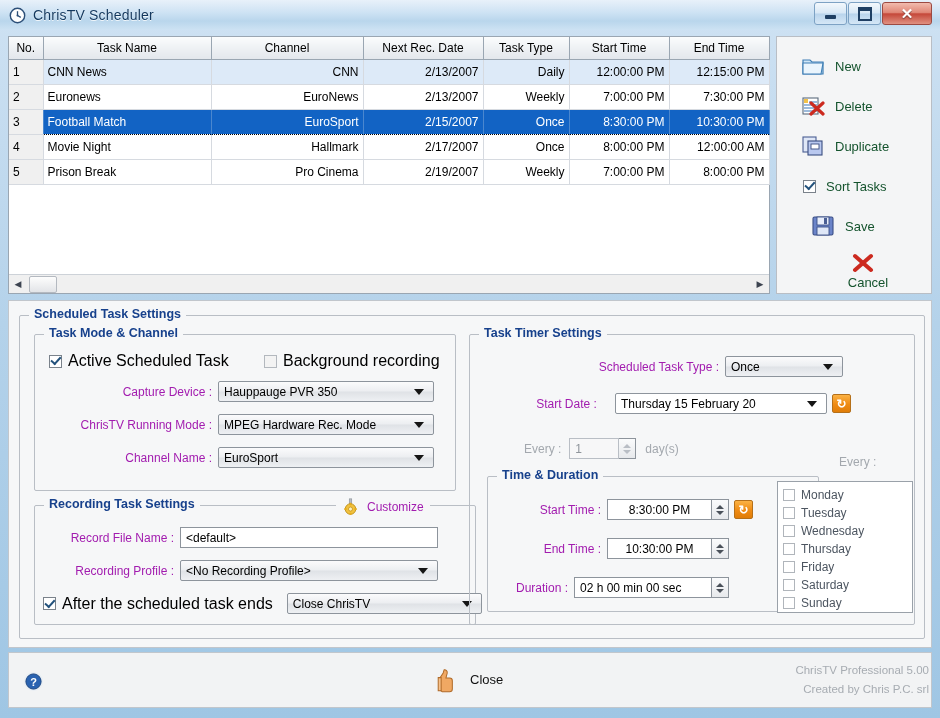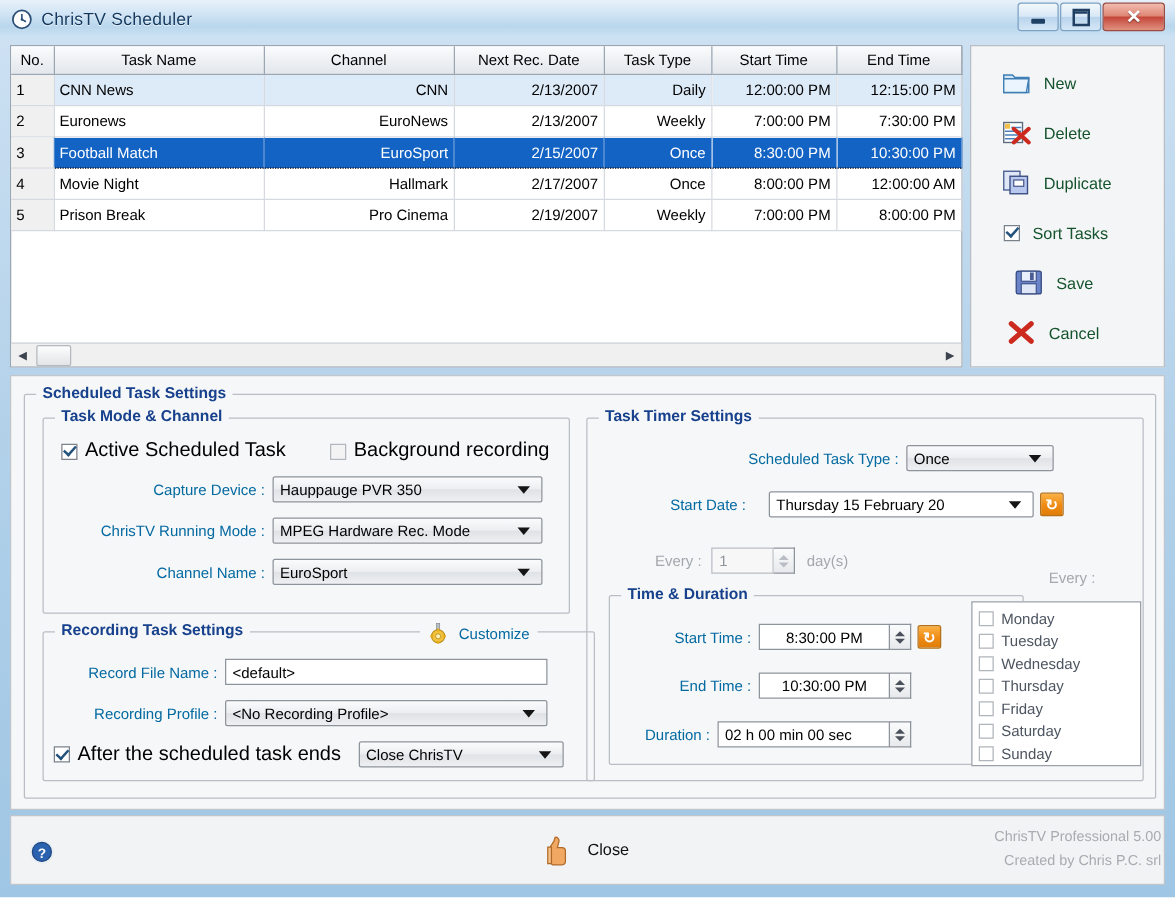--- a/index.html
+++ b/index.html
@@ -160,21 +160,21 @@
     position: absolute; top: -9px; left: 9px;
     padding: 0 5px;
     background: #f6f7f8;
     color: #17418c;
     font-weight: bold;
     font-size: 12.5px;
     white-space: nowrap;
   }
 
   .row { position: absolute; display: flex; align-items: center; }
-  .lbl { font-size: 12px; color: #0369a1; }
+  .lbl { font-size: 12px; color: #a21caf; }
   .lbl.dim { color: #a3a8ae; }
 
   
   .combo {
     position: relative;
     height: 21px;
     background: linear-gradient(to bottom, #fbfbfc 0%, #eceef1 48%, #dfe2e6 52%, #eef0f3 100%);
     border: 1px solid #8d949c;
     border-radius: 2px;
     display: flex; align-items: center;
@@ -434,21 +434,21 @@
     <div class="tb-item" style="margin-left:34px;">
       <svg class="tb-ico" viewBox="0 0 24 24">
         <rect x="2" y="3" width="20" height="18" rx="1.5" fill="#6b84c9" stroke="#3b4f86" stroke-width="1.1"></rect>
         <rect x="6" y="3" width="12" height="8" fill="#e8eefb" stroke="#3b4f86" stroke-width=".9"></rect>
         <rect x="13" y="4" width="3" height="6" fill="#4a5e93"></rect>
         <rect x="6" y="13" width="12" height="8" fill="#dfe7f7" stroke="#3b4f86" stroke-width=".9"></rect>
       </svg>
       <span class="tb-label">Save</span>
     </div>
 
-    <div class="tb-item" style="margin-left:28px;">
+    <div class="tb-item" style="margin-left:28px;flex-direction:column;">
       <svg class="tb-ico" viewBox="0 0 24 24">
         <g stroke="#cc2a1f" stroke-width="4" stroke-linecap="round">
           <line x1="4" y1="5" x2="20" y2="19"></line>
           <line x1="20" y1="5" x2="4" y2="19"></line>
         </g>
       </svg>
       <span class="tb-label">Cancel</span>
     </div>
   </div>
 
@@ -524,21 +524,21 @@
       <span class="lbl" style="width:125px; text-align:right;">Recording Profile :</span>
       <div class="combo" style="width:258px; margin-left:6px;">
         <span class="val">&lt;No Recording Profile&gt;</span>
         <span class="arrow"></span>
       </div>
     </div>
 
     <div class="row" style="left:34px; top:292px;">
       <div class="cb chk"></div>
       <span class="cb-txt">After the scheduled task ends</span>
-      <div class="combo" style="width:164px; margin-left:14px;">
+      <div class="combo" style="width:195px; margin-left:14px;">
         <span class="val">Close ChrisTV</span>
         <span class="arrow"></span>
       </div>
     </div>
 
     <div class="group" style="left:460px; top:33px; width:444px; height:289px;">
       <div class="legend">Task Timer Settings</div>
     </div>
 
     <div class="row" style="left:515px; top:55px;">

